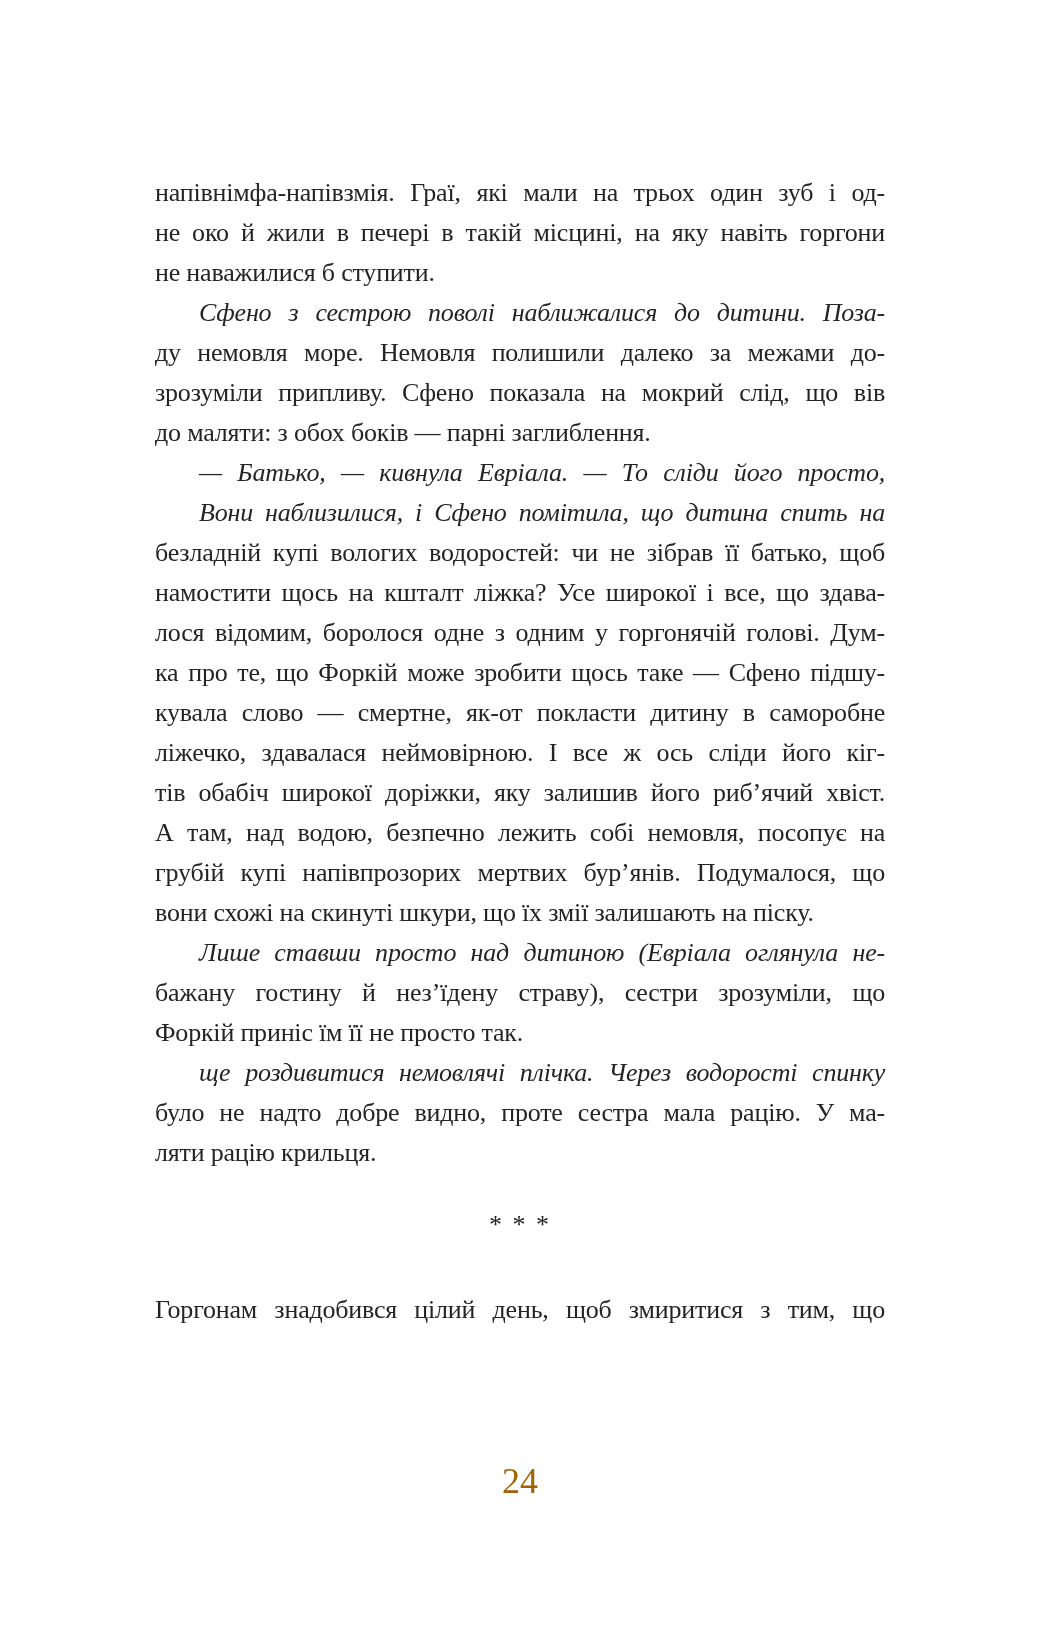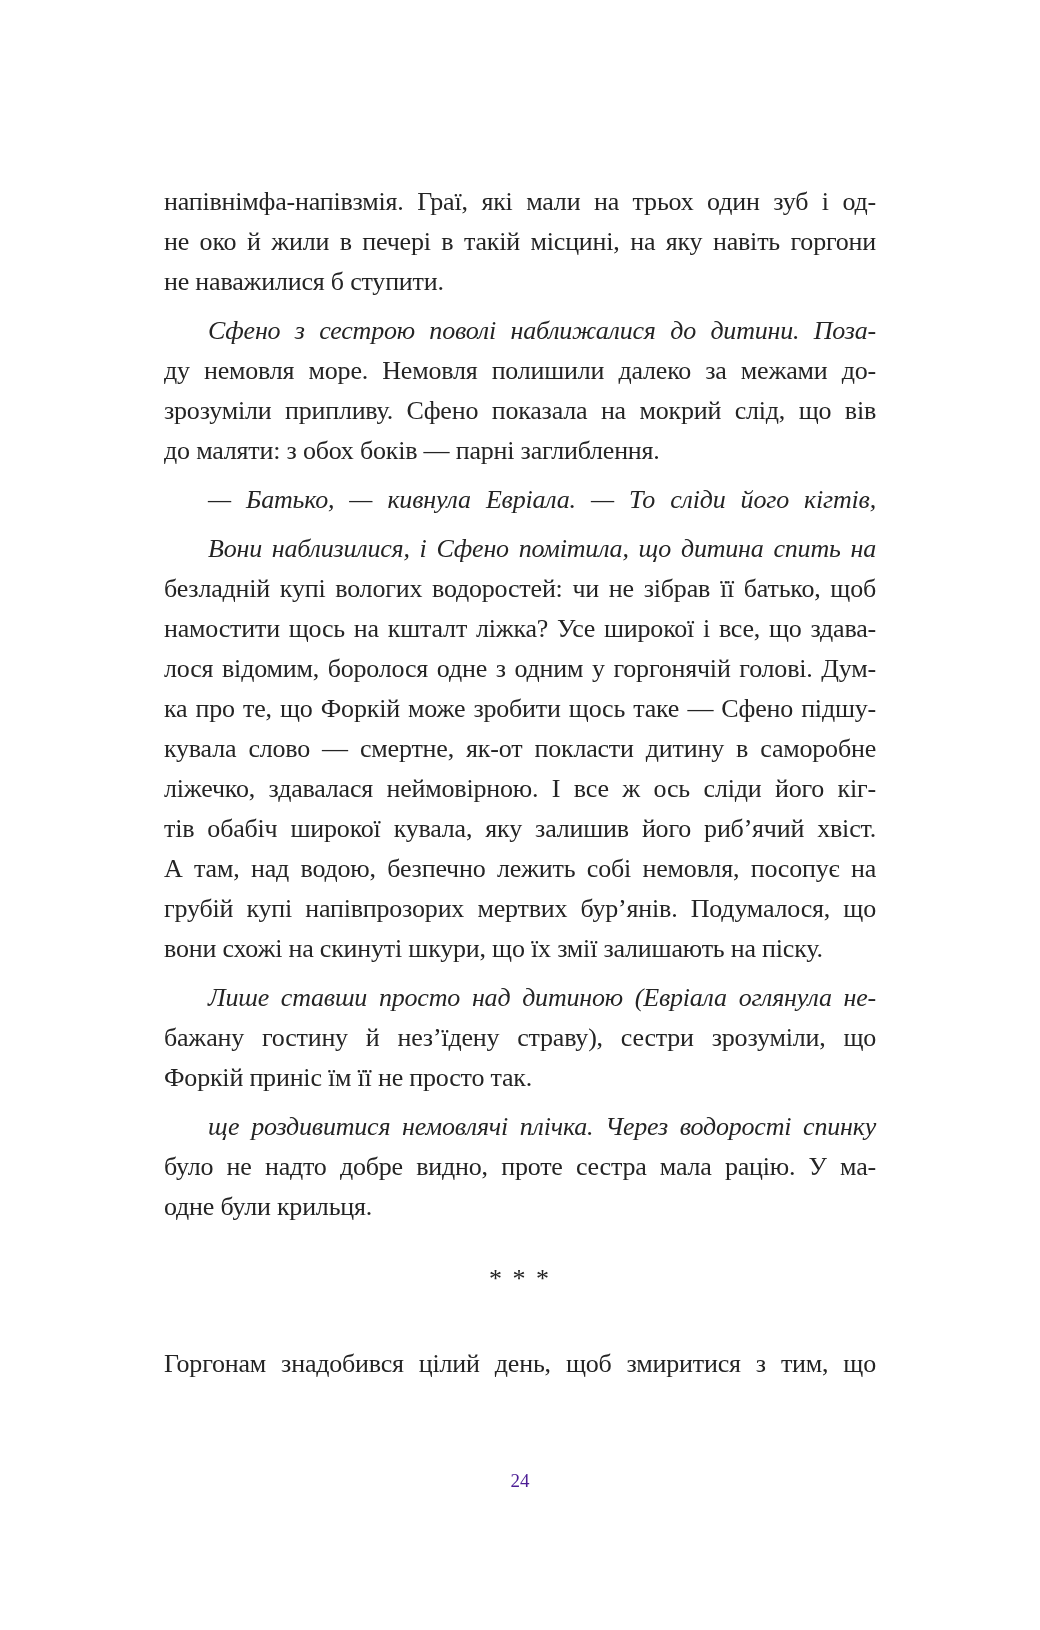--- a/index.html
+++ b/index.html
@@ -15,21 +15,21 @@
   }
   .text-block {
     position:absolute;
     left:155px;
     top:173px;
     width:730px;
     font-size:26px;
     line-height:40px;
     letter-spacing:-0.2px;
   }
-  .para { margin:9px; }
+  .para { margin:0; }
   .para.indent .line:first-child { text-indent:44px;font-style:italic; }
   .line {
     display:block;
     text-align:justify;
     text-align-last:justify;
     text-justify:inter-word;
   }
   .line.lastline { text-align-last:left; }
   .separator {
     display:block;
@@ -40,66 +40,66 @@
     line-height:40px;
     font-size:26px;
     letter-spacing:2px;
   }
   .folio {
     position:absolute;
     top:1465px;
     left:0;
     width:100%;
     text-align:center;
-    font-size:19px;
+    font-size:36px;
     line-height:32px;
-    color:#4c1d95;
+    color:#a16207;
   }
 </style>
 </head>
 <body>
 
 <div class="page">
   <main class="text-block" id="paragraphs">
       <p class="para">
         <span class="line">напівнімфа-напівзмія. Граї, які мали на трьох один зуб і од-</span>
         <span class="line">не око й жили в печері в такій місцині, на яку навіть горгони</span>
         <span class="line lastline">не наважилися б ступити.</span>
       </p>
       <p class="para indent">
         <span class="line">Сфено з сестрою поволі наближалися до дитини. Поза-</span>
         <span class="line">ду немовля море. Немовля полишили далеко за межами до-</span>
         <span class="line">зрозуміли припливу. Сфено показала на мокрий слід, що вів</span>
         <span class="line lastline">до маляти: з обох боків — парні заглиблення.</span>
       </p>
       <p class="para indent">
-        <span class="line">— Батько, — кивнула Евріала. — То сліди його кігтів,</span>
+        <span class="line">— Батько, — кивнула Евріала. — То сліди його просто,</span>
       </p>
       <p class="para indent">
         <span class="line">Вони наблизилися, і Сфено помітила, що дитина спить на</span>
         <span class="line">безладній купі вологих водоростей: чи не зібрав її батько, щоб</span>
         <span class="line">намостити щось на кшталт ліжка? Усе широкої і все, що здава-</span>
         <span class="line">лося відомим, боролося одне з одним у горгонячій голові. Дум-</span>
         <span class="line">ка про те, що Форкій може зробити щось таке — Сфено підшу-</span>
         <span class="line">кувала слово — смертне, як-от покласти дитину в саморобне</span>
         <span class="line">ліжечко, здавалася неймовірною. І все ж ось сліди його кіг-</span>
-        <span class="line">тів обабіч широкої кувала, яку залишив його риб’ячий хвіст.</span>
+        <span class="line">тів обабіч широкої доріжки, яку залишив його риб’ячий хвіст.</span>
         <span class="line">А там, над водою, безпечно лежить собі немовля, посопує на</span>
         <span class="line">грубій купі напівпрозорих мертвих бур’янів. Подумалося, що</span>
         <span class="line lastline">вони схожі на скинуті шкури, що їх змії залишають на піску.</span>
       </p>
       <p class="para indent">
         <span class="line">Лише ставши просто над дитиною (Евріала оглянула не-</span>
         <span class="line">бажану гостину й нез’їдену страву), сестри зрозуміли, що</span>
         <span class="line lastline">Форкій приніс їм її не просто так.</span>
       </p>
       <p class="para indent">
         <span class="line">ще роздивитися немовлячі плічка. Через водорості спинку</span>
         <span class="line">було не надто добре видно, проте сестра мала рацію. У ма-</span>
-        <span class="line lastline">одне були крильця.</span>
+        <span class="line lastline">ляти рацію крильця.</span>
       </p>
       <div class="separator">* * *</div>
       <p class="para">
         <span class="line">Горгонам знадобився цілий день, щоб змиритися з тим, що</span>
       </p>
     </main>
   <footer class="folio">24</footer>
 </div>
 
 </body></html>

